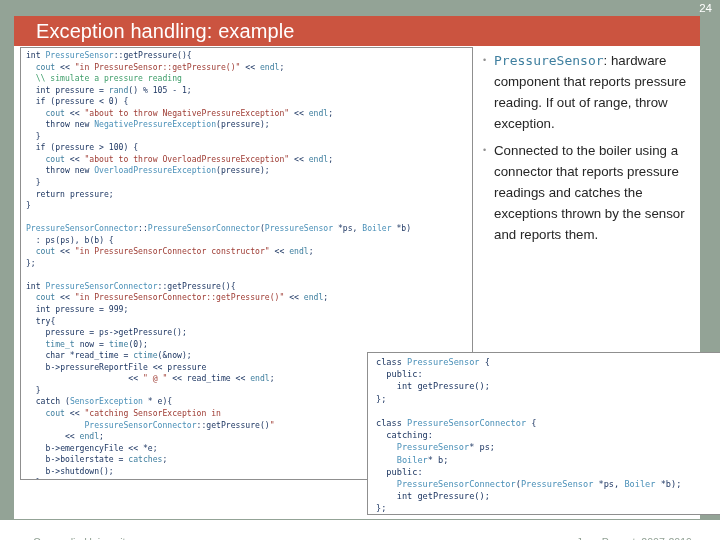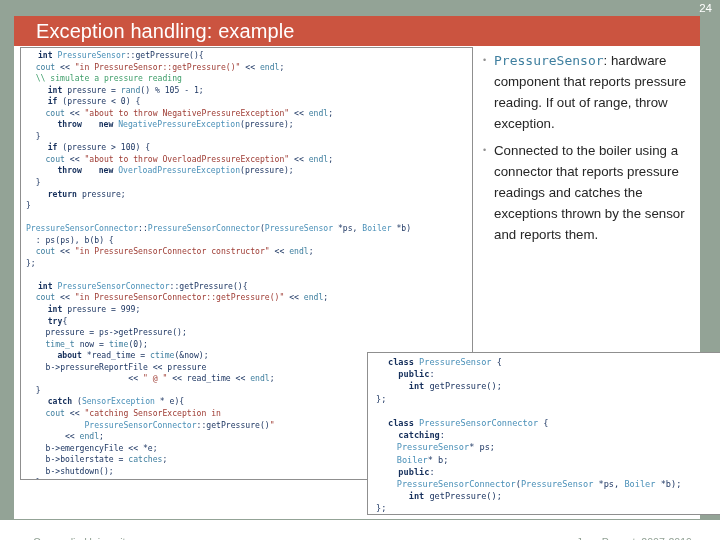--- a/index.html
+++ b/index.html
@@ -87,21 +87,21 @@
   pre.code.classes {
     font-size: 8.6px;
     line-height: 12.2px;
   }
   .type { color: #3f7f9f; }
   .cls  { color: #4a90b8; }
   .str  { color: #9e3b33; }
   .cmt  { color: #3f9e6a; }
   .num  { color: #1f3864; }
   .id   { color: #1f3864; }
-  .dark { color: #16305c; font-weight: bold; margin-left: 12px; }
+  .dark { color: #16305c; font-weight: normal; }
   
   .bullets {
     position: absolute; left: 483px; top: 50px;
     width: 214px;
   }
   .bullet-row {
     display: flex;
     align-items: flex-start;
     margin-bottom: 6px;
   }
@@ -184,21 +184,21 @@
   : <span class="id">ps</span>(<span class="id">ps</span>), <span class="id">b</span>(<span class="id">b</span>) {
   <span class="type">cout</span> &lt;&lt; <span class="str">"in PressureSensorConnector constructor"</span> &lt;&lt; <span class="type">endl</span>;
 };
 
 <span class="dark">int</span> <span class="cls">PressureSensorConnector</span>::<span class="id">getPressure</span>(){
   <span class="type">cout</span> &lt;&lt; <span class="str">"in PressureSensorConnector::getPressure()"</span> &lt;&lt; <span class="type">endl</span>;
   <span class="dark">int</span> <span class="id">pressure</span> = <span class="num">999</span>;
   <span class="dark">try</span>{
     <span class="id">pressure</span> = <span class="id">ps</span>-&gt;<span class="id">getPressure</span>();
     <span class="type">time_t</span> <span class="id">now</span> = <span class="type">time</span>(<span class="num">0</span>);
-    <span class="dark">about</span> *<span class="id">read_time</span> = <span class="type">ctime</span>(&amp;<span class="id">now</span>);
+    <span class="dark">char</span> *<span class="id">read_time</span> = <span class="type">ctime</span>(&amp;<span class="id">now</span>);
     <span class="id">b</span>-&gt;<span class="id">pressureReportFile</span> &lt;&lt; <span class="id">pressure</span>
                      &lt;&lt; <span class="str">" @ "</span> &lt;&lt; <span class="id">read_time</span> &lt;&lt; <span class="type">endl</span>;
   }
   <span class="dark">catch</span> (<span class="cls">SensorException</span> * <span class="id">e</span>){
     <span class="type">cout</span> &lt;&lt; <span class="str">"catching SensorException in</span>
             <span class="cls">PressureSensorConnector</span>::<span class="id">getPressure</span>()<span class="str">"</span>
         &lt;&lt; <span class="type">endl</span>;
     <span class="id">b</span>-&gt;<span class="id">emergencyFile</span> &lt;&lt; *<span class="id">e</span>;
     <span class="id">b</span>-&gt;<span class="id">boilerstate</span> = <span class="type">catches</span>;
     <span class="id">b</span>-&gt;<span class="id">shutdown</span>();

